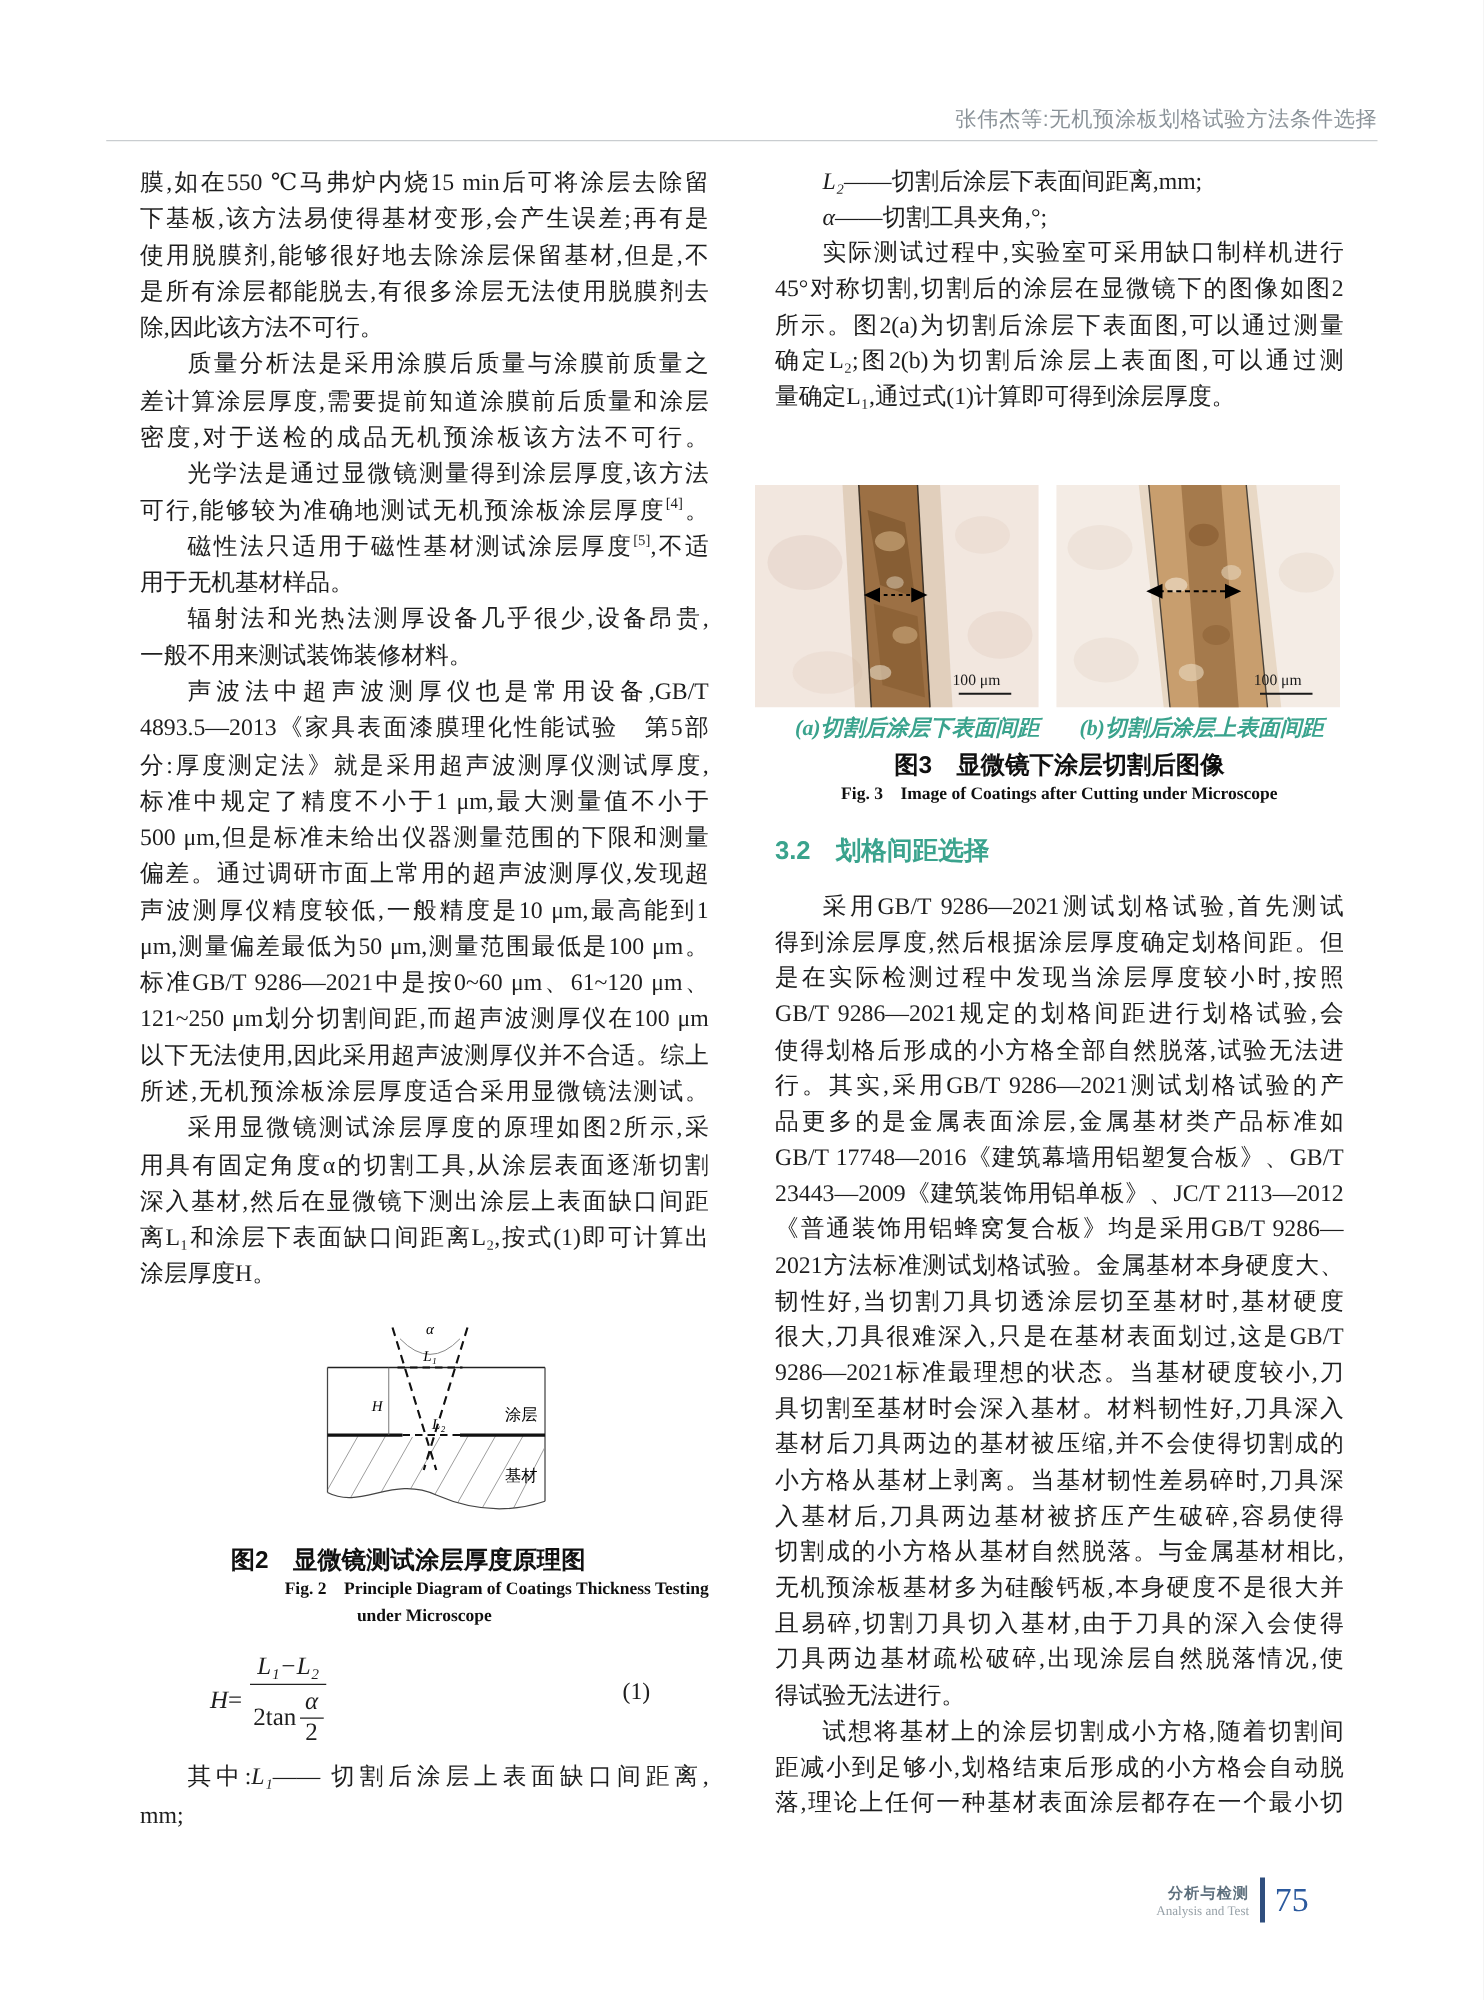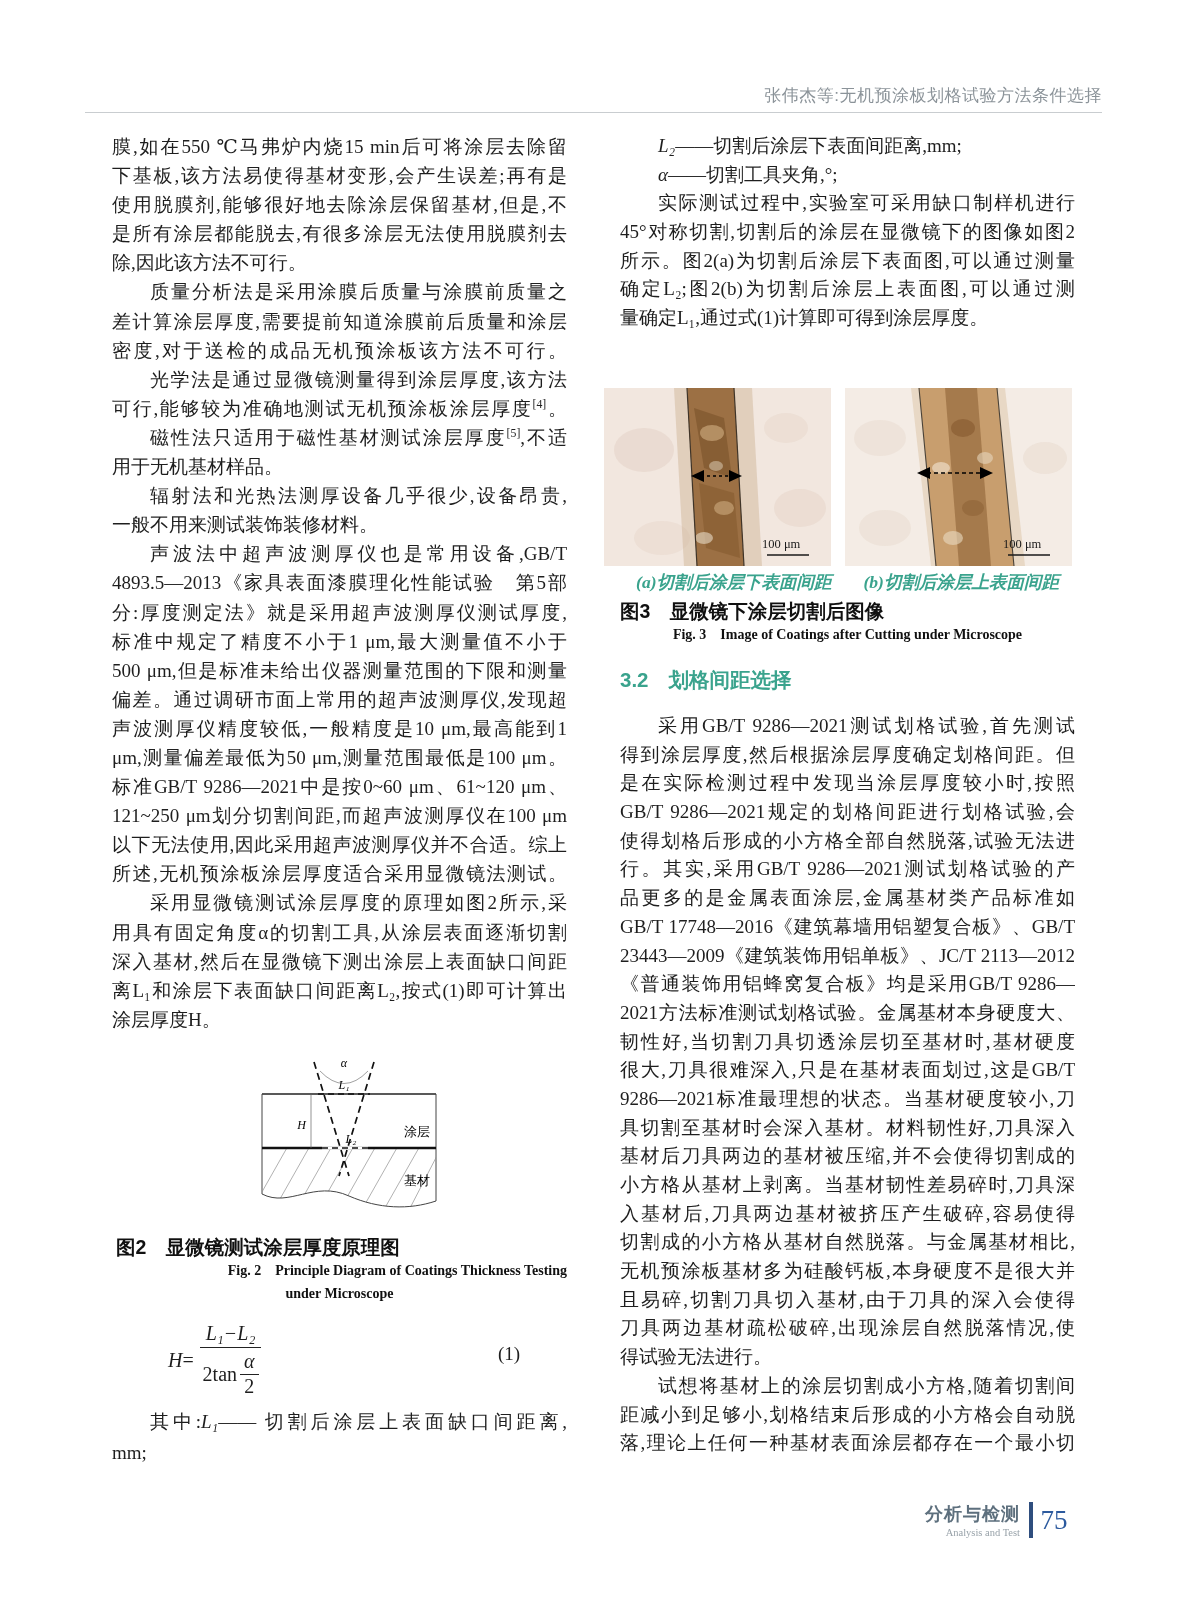--- a/index.html
+++ b/index.html
@@ -12,21 +12,21 @@
   
   .col{position:absolute;width:455px;}
   .bline{font-size:19px;height:var(--lh);line-height:var(--lh);text-align:justify;text-align-last:justify;
         overflow:hidden;white-space:normal;}
   .bline.end{text-align-last:left;}
   .bline.ind{text-indent:2em;}
   .bline .sup{vertical-align:super;font-size:.62em;line-height:0;}
   .bline .it, .it{font-style:italic;}
   
   #fig2-svg{position:absolute;left:254px;top:1054px;}
-  .cap-cn{position:absolute;width:455px;font-family:"Liberation Sans","DejaVu Sans",sans-serif;
+  .cap-cn{position:absolute;width:455px;text-align:center;font-family:"Liberation Sans","DejaVu Sans",sans-serif;
         font-weight:bold;font-size:19.5px;color:#101010;}
   .cap-en{position:absolute;width:455px;text-align:center;font-family:"Liberation Serif",serif;
         font-weight:bold;font-size:14px;color:#101010;}
   
   .formula{position:absolute;left:168px;top:1322px;display:flex;align-items:center;font-size:20px;}
   .frac{display:inline-flex;flex-direction:column;align-items:center;margin-left:6px;}
   .frac .fnum{border-bottom:1.4px solid #222;padding:0 6px 2px;}
   .frac .fden{display:flex;align-items:center;padding-top:2px;}
   .frac.small{margin-left:3px;}
   .frac.small .fnum{padding:0 4px 1px;}
@@ -35,21 +35,21 @@
   .photo{position:absolute;top:388px;}
   .subcap{position:absolute;left:620px;top:570px;width:455px;display:flex;justify-content:center;gap:32px;
         font-style:italic;color:var(--teal,#3aa38d);font-size:17.5px;font-weight:bold;}
   
   .sec-head{position:absolute;left:620px;top:666px;font-family:"Liberation Sans","DejaVu Sans",sans-serif;
         font-weight:bold;font-size:20.5px;color:var(--teal,#3aa38d);}
   .sec-head .num{margin-right:20px;}
   
   .footer{position:absolute;top:1502px;left:925px;display:flex;align-items:center;}
   .f-cn-block{text-align:right;margin-right:9px;}
-  .f-cn{font-family:"Liberation Sans","DejaVu Sans",sans-serif;font-weight:bold;font-size:18px;
+  .f-cn{font-family:"Liberation Sans","DejaVu Sans",sans-serif;font-weight:bold;font-size:12px;
         color:var(--fgray,#5d6f7d);letter-spacing:1px;}
   .f-en{font-family:"Liberation Serif",serif;font-size:10.5px;color:#98a2a9;margin-top:1px;}
   .f-bar{width:3.5px;height:36px;background:var(--fnavy,#2f4e7e);margin-right:8px;}
   .f-page{font-family:"Liberation Serif",serif;font-size:27px;color:var(--fblue,#2c5a9e);}
   svg text{font-family:"Liberation Serif","DejaVu Serif",serif;}
 </style>
 </head>
 <body>
 
 <div id="page">
@@ -131,21 +131,21 @@
     <line x1="57" y1="40" x2="57" y2="94" stroke="#666" stroke-width="0.7"></line>
 
     <text x="90" y="13" font-size="12" font-style="italic" text-anchor="middle">α</text>
     <text x="90" y="35" font-size="12" font-style="italic" text-anchor="middle">L₁</text>
     <text x="52" y="75" font-size="12" font-style="italic" text-anchor="end">H</text>
     <text x="97" y="89" font-size="12" font-style="italic" text-anchor="middle">L₂</text>
     <text x="163" y="82" font-size="13" text-anchor="middle">涂层</text>
     <text x="163" y="131" font-size="13" text-anchor="middle">基材</text>
   </svg>
 
-  <div class="cap-cn" style="left:116px;top:1234px;">图2　显微镜测试涂层厚度原理图</div>
+  <div class="cap-cn" style="left:99px;top:1234px;">图2　显微镜测试涂层厚度原理图</div>
   <div class="cap-en" style="left:112px;top:1262px;text-align:right;">Fig. 2　Principle Diagram of Coatings Thickness Testing</div>
   <div class="cap-en" style="left:112px;top:1286px;">under Microscope</div>
 
   <div class="formula">
     <span class="it">H</span>
       <span>=</span>
     <span class="frac">
       <span class="fnum it">L₁−L₂</span>
       <span class="fden">
         <span>2tan</span>

